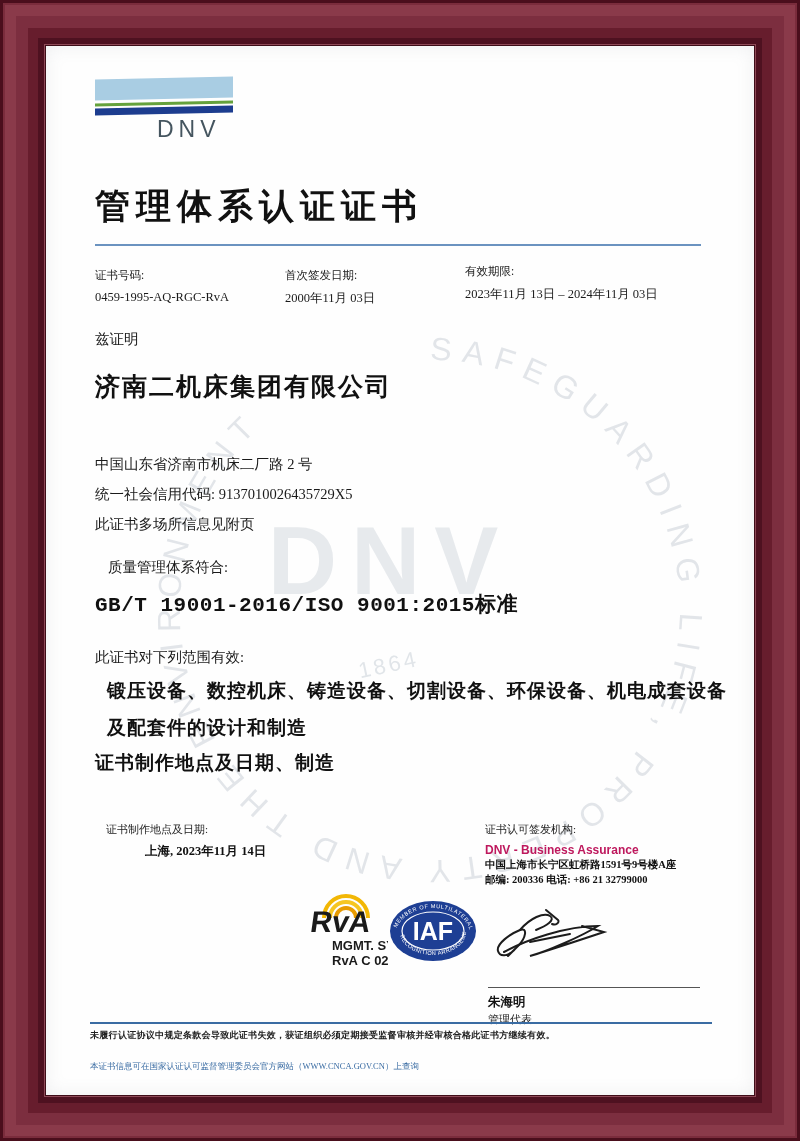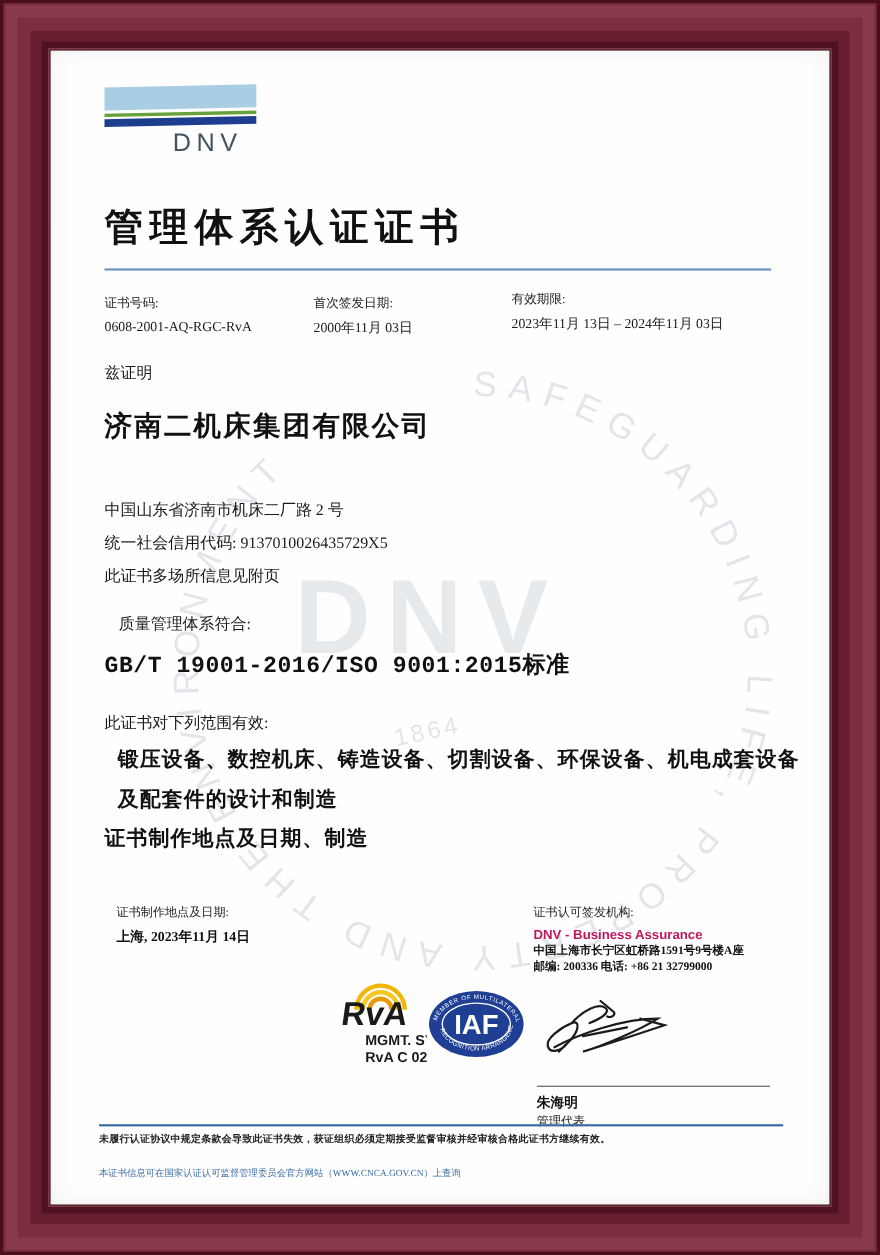--- a/index.html
+++ b/index.html
@@ -24,21 +24,21 @@
   .dnv-blue{width:138px;height:7px;margin-top:2px;transform:skewY(-1.2deg);}
   .dnv-word{font-family:"Liberation Sans","DejaVu Sans",sans-serif;font-size:23px;letter-spacing:5px;color:#45555f;}
   .title{font-size:35px;font-weight:bold;color:#111;letter-spacing:6px;}
   .blue-rule{height:2px;background:#6b93c0;}
   .company{font-size:25px;font-weight:bold;color:#111;letter-spacing:2px;}
   .bodyline{font-size:14.5px;color:#1a1a1a;line-height:30px;}
   .lead{font-size:14.5px;color:#1a1a1a;}
   .std{font-family:Liberation Mono, monospace;font-size:21px;font-weight:bold;color:#111;letter-spacing:.5px;}
   .scope{font-size:19px;font-weight:bold;color:#111;line-height:37px;letter-spacing:1px;width:628px;}
   .small-label{font-size:11px;color:#222;}
-  .bold-val{font-size:12.5px;font-weight:bold;color:#111;}
+  .bold-val{font-size:12.5px;font-weight:bold;color:#111;margin-left:39px;}
   .issuer-name{font-family:"Liberation Sans","DejaVu Sans",sans-serif;font-size:12px;font-weight:bold;color:#be185d;}
   .issuer-line{font-size:10.5px;font-weight:bold;color:#111;line-height:15px;}
   .sig-line{height:1px;background:#555;}
   .sig-name{font-size:12.5px;font-weight:bold;color:#111;}
   .sig-role{font-size:11px;color:#222;}
   .foot-rule{height:2px;background:#3a6ca3;}
   .foot1{font-size:9px;font-weight:bold;color:#222;letter-spacing:.3px;}
   .foot2{font-size:8.5px;color:#3a6ca3;line-height:14px;}
   .wm{pointer-events:none;}
 </style>
@@ -64,21 +64,21 @@
       <div class="dnv-green" style="background:#65a23c;"></div>
       <div class="dnv-blue" style="background:#1d3d8f;"></div>
       <div class="dnv-word" style="margin:2px 0 0 62px;">DNV</div>
     </div>
 
     <div class="abs title" style="left:49px;top:137px;">管理体系认证证书</div>
     <div class="abs blue-rule" style="left:49px;top:198px;width:606px;"></div>
 
     <div class="abs" style="left:49px;top:222px;">
       <div class="label">证书号码:</div>
-      <div class="value" style="margin-top:7px;">0608-2001-AQ-RGC-RvA</div>
+      <div class="value" style="margin-top:7px;">0459-1995-AQ-RGC-RvA</div>
     </div>
     <div class="abs" style="left:239px;top:222px;">
       <div class="label">首次签发日期:</div>
       <div class="value" style="margin-top:7px;">2000年11月 03日</div>
     </div>
     <div class="abs" style="left:419px;top:218px;">
       <div class="label">有效期限:</div>
       <div class="value" style="margin-top:7px;">2023年11月 13日 – 2024年11月 03日</div>
     </div>
 

